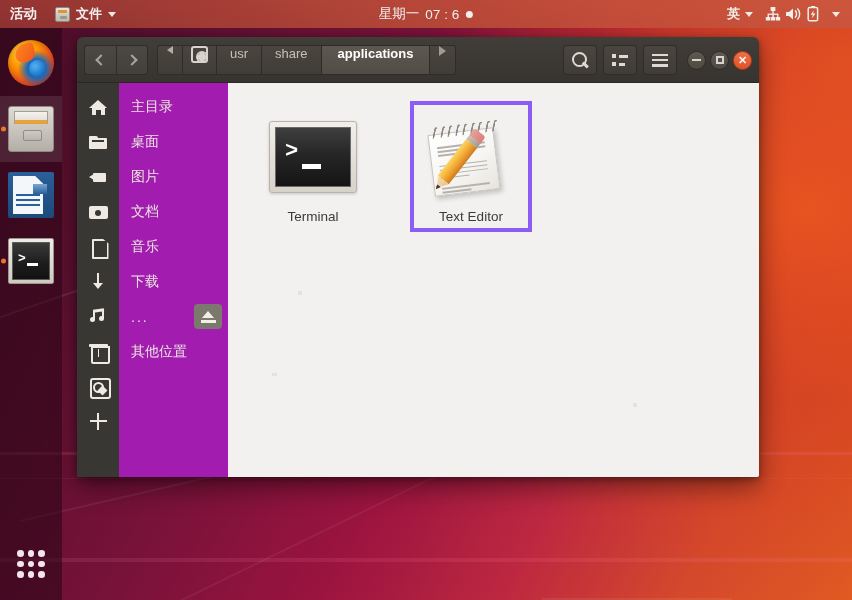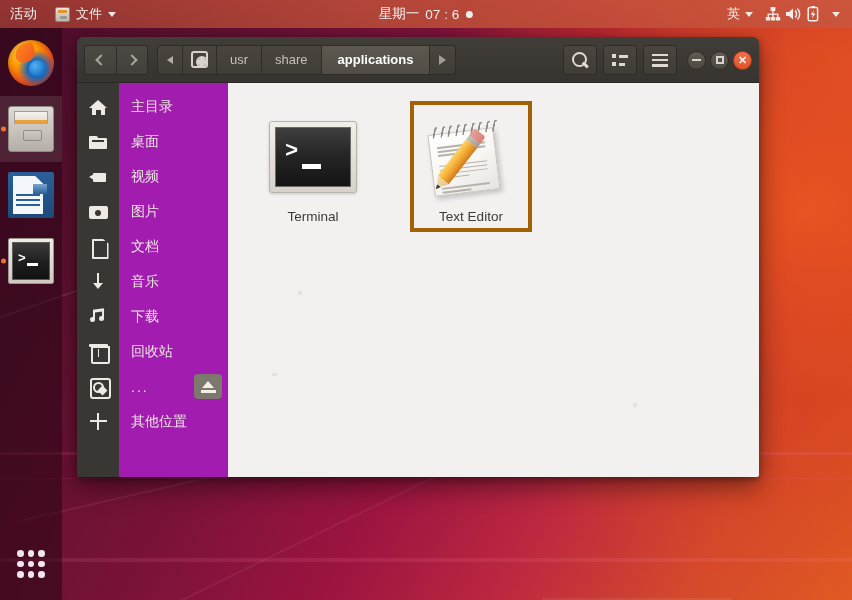--- a/index.html
+++ b/index.html
@@ -61,20 +61,21 @@
   #top-panel::after {
     content: ""; position: absolute; inset: 0;
     background: linear-gradient(to right, rgba(190,60,35,0.55) 0%, rgba(200,70,35,0.75) 45%, rgba(205,72,32,0.85) 75%, rgba(210,80,35,0.88) 100%);
     mix-blend-mode: screen; pointer-events: none;
   }
   #top-panel > * { position: relative; z-index: 2; }
   .tp-item {
     display: flex; align-items: center; gap: 5px;
     padding: 0 9px; height: 28px; cursor: default;
     white-space: nowrap;
+    font-weight: bold;
   }
   #activities-button { font-size: 13.5px; padding-left: 10px; }
   #files-app-menu { gap: 6px; }
   .files-menu-icon {
     width: 15px; height: 15px; border-radius: 2px;
     background: linear-gradient(to bottom, #e9e5e0 0%, #cfcac2 48%, #bdb8b0 100%);
     border: 1px solid #8c8880;
     position: relative;
   }
   .files-menu-icon::before {
@@ -240,21 +241,21 @@
   .nav-btn:last-child { border-radius: 0 3px 3px 0; }
   .chev { width: 8px; height: 8px; border-style: solid; border-color: #a9a49d; }
   .chev-l { border-width: 0 0 2px 2px; transform: rotate(45deg); }
   .chev-r { border-width: 2px 2px 0 0; transform: rotate(45deg); }
 
   #breadcrumb {
     display: flex; align-items: center; margin-left: 9px; height: 30px;
   }
   .crumb {
     height: 30px; padding: 0 13px;
-    display: flex; align-items: center; justify-content: center;
+    display: flex; justify-content: center;
     background: linear-gradient(to bottom, #4a463f 0%, #403c36 100%);
     border: 1px solid #2e2b28; border-left: none;
     color: #c6c1b9; font-size: 13px; cursor: pointer; white-space: nowrap;
   }
   .crumb:first-child { border-left: 1px solid #2e2b28; border-radius: 3px 0 0 3px; }
   .crumb:last-child { border-radius: 0 3px 3px 0; }
   .crumb.active {
     background: linear-gradient(to bottom, #5d584f 0%, #514c45 100%);
     color: #ffffff; font-weight: bold; padding: 0 16px;
   }
@@ -509,21 +510,21 @@
     padding: 18px 0 0 24px;
     display: flex; flex-wrap: wrap; align-content: flex-start;
     gap: 0 36px;
   }
   .file-item {
     width: 122px; padding: 10px 4px 8px;
     display: flex; flex-direction: column; align-items: center;
     cursor: pointer;
   }
   .file-item.selected-box {
-    border: 4px solid #a16207;
+    border: 4px solid #8b5cf6;
     padding: 6px 0 4px;
   }
   .file-icon-wrap { height: 92px; display: flex; align-items: center; justify-content: center; }
   .file-label {
     margin-top: 6px; font-size: 13.5px; color: #3a3a3a;
     text-align: center; white-space: nowrap;
   }
 
   
   #ficon-terminal {
@@ -846,36 +847,30 @@
       </div>
 
       <div id="sb-labelcol">
         <div class="sb-row">
             <span>主目录</span>
           </div>
         <div class="sb-row">
             <span>桌面</span>
           </div>
         <div class="sb-row">
-            <span>视频</span>
-          </div>
-        <div class="sb-row">
             <span>图片</span>
           </div>
         <div class="sb-row">
             <span>文档</span>
           </div>
         <div class="sb-row">
             <span>音乐</span>
           </div>
         <div class="sb-row">
             <span>下载</span>
-          </div>
-        <div class="sb-row">
-            <span>回收站</span>
           </div>
         <div class="sb-row">
           <span class="sb-dots">...</span>
           <div id="eject-button">
             <span class="ic-eject"></span>
           </div>
         </div>
         <div class="sb-row">
             <span>其他位置</span>
           </div>

